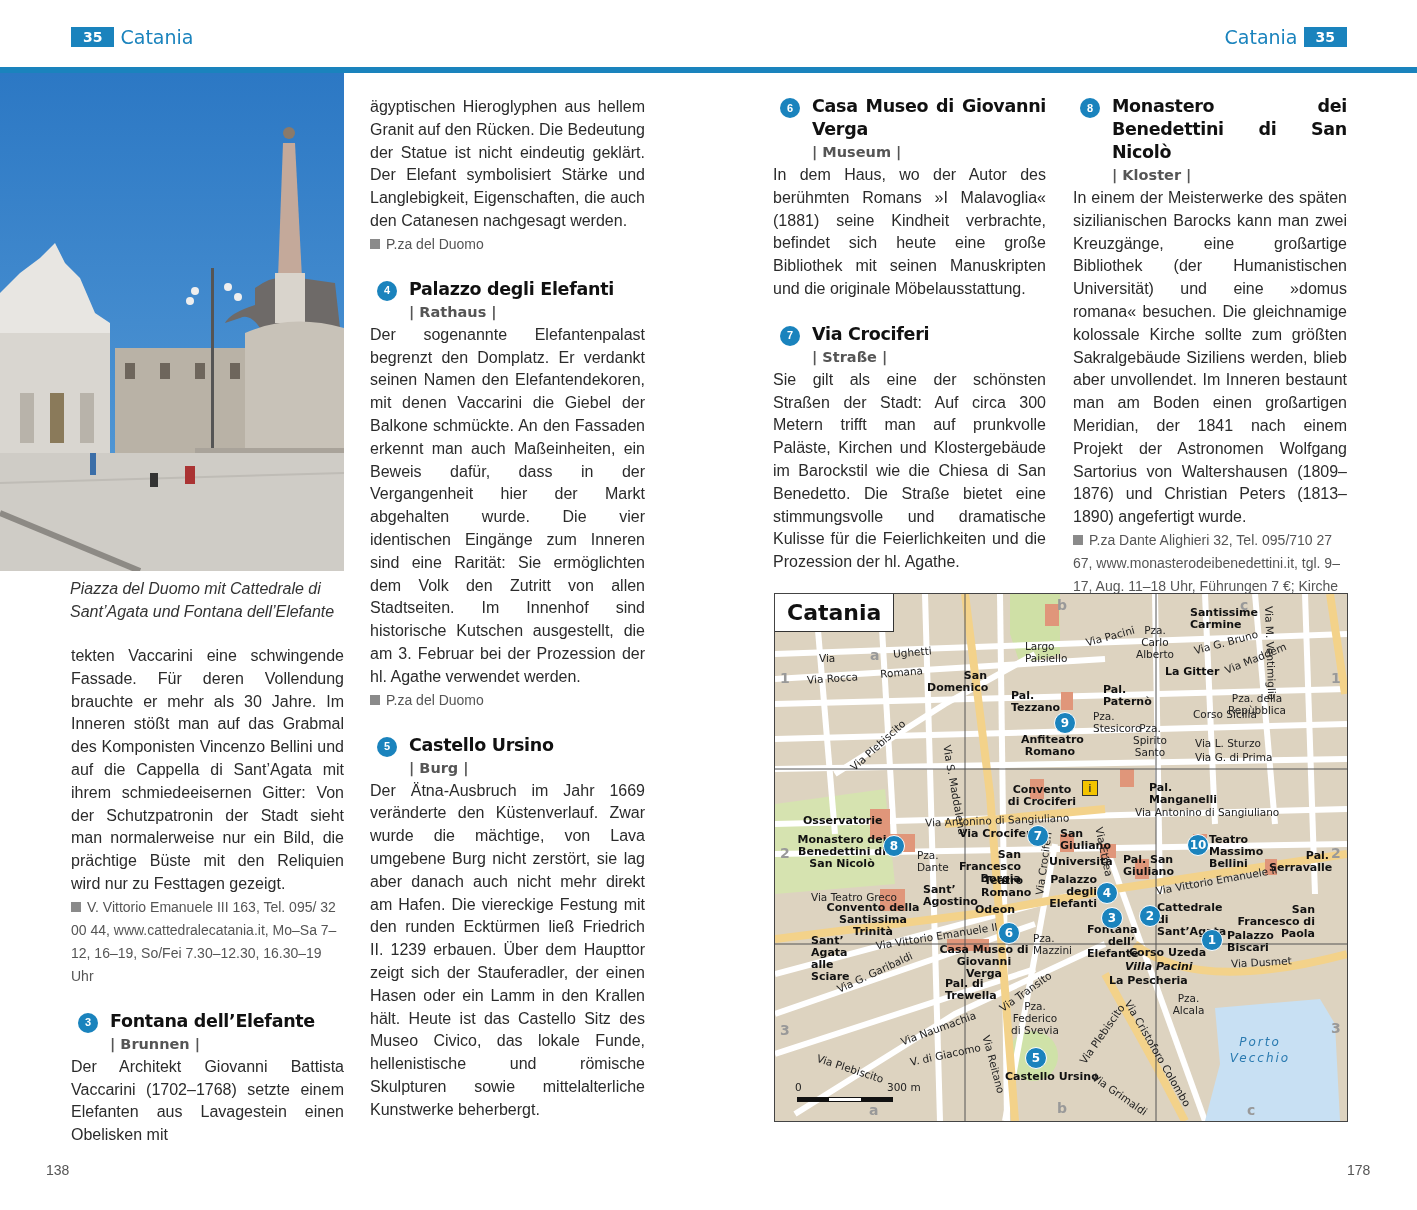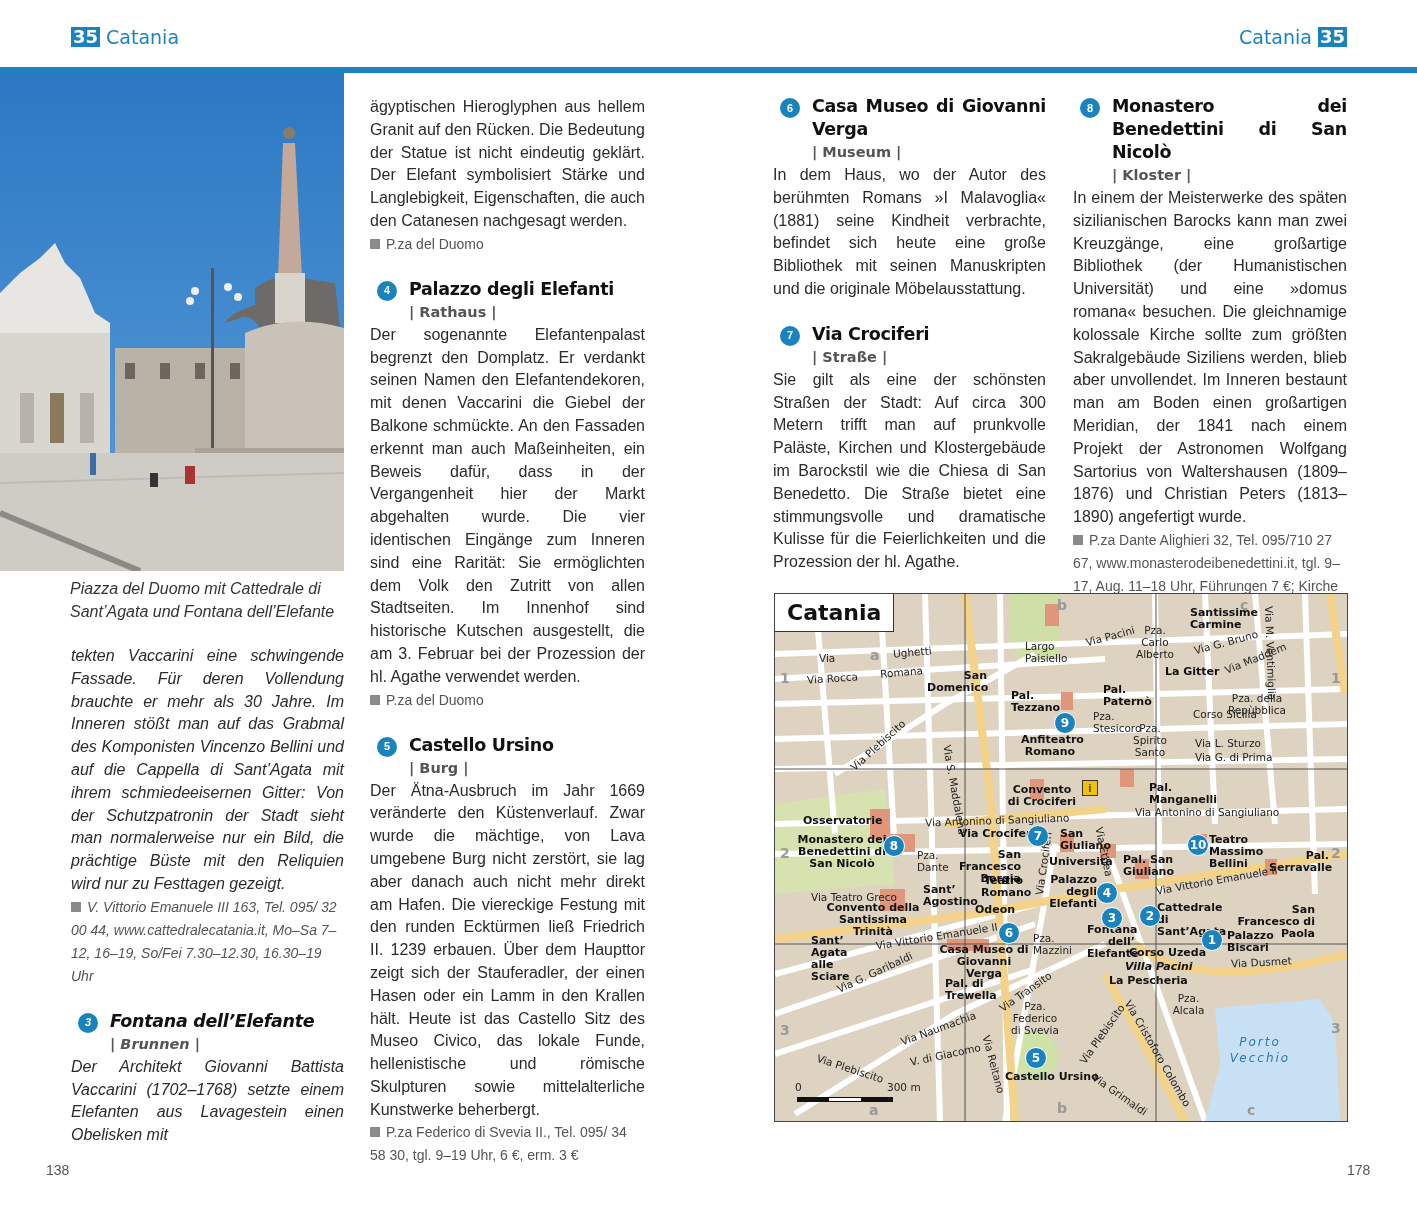--- a/index.html
+++ b/index.html
@@ -1,21 +1,21 @@
 <!DOCTYPE html>
 <html><head>
 <meta charset="utf-8">
 <style>
   html, body { margin:0; padding:0; background:#fff; }
   body { width:1417px; height:1210px; position:relative; overflow:hidden;
          font-family:"Liberation Sans", "DejaVu Sans", sans-serif; color:#2a2a2a; }
   .hdr { position:absolute; top:26px; font-family:"DejaVu Sans", sans-serif; font-size:19px;
          color:#1a83bd; display:flex; align-items:center; gap:6px; }
-  .hdr .num { background:#1a83bd; color:#fff; font-weight:bold; font-size:18px;
-              padding:1px 2px; line-height:18px; }
+  .hdr .num { background:#1a83bd; color:#fff; font-weight:bold; font-size:14px;
+              padding:1px 12px; line-height:18px; }
   .rule { position:absolute; left:0; right:0; top:67px; height:6px; background:#1a83bd; }
   .photo { position:absolute; left:0; top:73px; width:344px; height:498px; overflow:hidden; }
   .caption { position:absolute; left:70px; top:577px; width:275px; font-style:italic;
              font-size:16px; line-height:23px; color:#333; }
   .col { position:absolute; font-size:16px; line-height:22.8px; text-align:justify;
          hyphens:manual; color:#2b2b2b; }
   .col p { margin:0; }
   .info { font-size:14px; line-height:23px; color:#555; text-align:left; margin:0; }
   .info .sq { display:inline-block; width:10px; height:10px; background:#8a8a8a; margin-right:6px; vertical-align:0px; }
   .entry-head { display:flex; align-items:flex-start; gap:12px; margin-left:7px; }
@@ -93,21 +93,21 @@
     <path d="M0 410 L344 400" stroke="#bfbcb6" stroke-width="2"></path>
     <path d="M0 440 L140 498" stroke="#8d8a85" stroke-width="6"></path>
 
     <rect x="90" y="380" width="6" height="22" fill="#3b6ea8"></rect>
     <rect x="150" y="400" width="8" height="14" fill="#333"></rect>
     <rect x="185" y="393" width="10" height="18" fill="#a33"></rect>
   </svg>
 </div>
 <div class="caption">Piazza del Duomo mit Cattedrale di Sant’Agata und Fontana dell’Elefante</div>
 
-<div class="col" style="left:71px; top:645px; width:273px;font-style:italic;">
+<div class="col" style="left:71px; top:645px; width:273px;">
   <p>tekten Vaccarini eine schwingende Fassade. Für deren Vollendung brauchte er mehr als 30 Jahre. Im Inneren stößt man auf das Grabmal des Komponisten Vincenzo Bellini und auf die Cappella di Sant’Agata mit ihrem schmiedeeisernen Gitter: Von der Schutzpatronin der Stadt sieht man normalerweise nur ein Bild, die prächtige Büste mit den Reliquien wird nur zu Festtagen gezeigt.</p>
   <p class="info"><span class="sq"></span><span>V. Vittorio Emanuele III 163, Tel. 095/ 32 00 44, www.cattedralecatania.it, Mo–Sa 7–12, 16–19, So/Fei 7.30–12.30, 16.30–19 Uhr</span></p>
   <div class="gap"></div>
   <div class="entry-head">
     <span class="badge">3</span>
     <span class="entry-title">Fontana dell’Elefante</span>
   </div>
   <div class="entry-type">| Brunnen |</div>
   <p>Der Architekt Giovanni Battista Vaccarini (1702–1768) setzte einem Elefanten aus Lavagestein einen Obelisken mit</p>
 </div>
@@ -123,21 +123,20 @@
   <div class="entry-type">| Rathaus |</div>
   <p>Der sogenannte Elefantenpalast begrenzt den Domplatz. Er verdankt seinen Namen den Elefantendekoren, mit denen Vaccarini die Giebel der Balkone schmückte. An den Fassaden erkennt man auch Maßeinheiten, ein Beweis dafür, dass in der Vergangenheit hier der Markt abgehalten wurde. Die vier identischen Eingänge zum Inneren sind eine Rarität: Sie ermöglichten dem Volk den Zutritt von allen Stadtseiten. Im Innenhof sind historische Kutschen ausgestellt, die am 3. Februar bei der Prozession der hl. Agathe verwendet werden.</p>
   <p class="info"><span class="sq"></span><span>P.za del Duomo</span></p>
   <div class="gap"></div>
   <div class="entry-head">
     <span class="badge">5</span>
     <span class="entry-title">Castello Ursino</span>
   </div>
   <div class="entry-type">| Burg |</div>
   <p>Der Ätna-Ausbruch im Jahr 1669 veränderte den Küstenverlauf. Zwar wurde die mächtige, von Lava umgebene Burg nicht zerstört, sie lag aber danach auch nicht mehr direkt am Hafen. Die viereckige Festung mit den runden Ecktürmen ließ Friedrich II. 1239 erbauen. Über dem Haupttor zeigt sich der Stauferadler, der einen Hasen oder ein Lamm in den Krallen hält. Heute ist das Castello Sitz des Museo Civico, das lokale Funde, hellenistische und römische Skulpturen sowie mittelalterliche Kunstwerke beherbergt.</p>
-  <p class="info"><span class="sq"></span><span>P.za Federico di Svevia II., Tel. 095/ 34 58 30, tgl. 9–19 Uhr, 6 €, erm. 3 €</span></p>
 </div>
 
 <div class="col" style="left:773px; top:95px; width:273px;">
   <div class="entry-head">
     <span class="badge">6</span>
     <span class="entry-title">Casa Museo di Giovanni Verga</span>
   </div>
   <div class="entry-type">| Museum |</div>
   <p>In dem Haus, wo der Autor des berühmten Romans »I Malavoglia« (1881) seine Kindheit verbrachte, befindet sich heute eine große Bibliothek mit seinen Manuskripten und die originale Möbelausstattung.</p>
   <div class="gap"></div>

